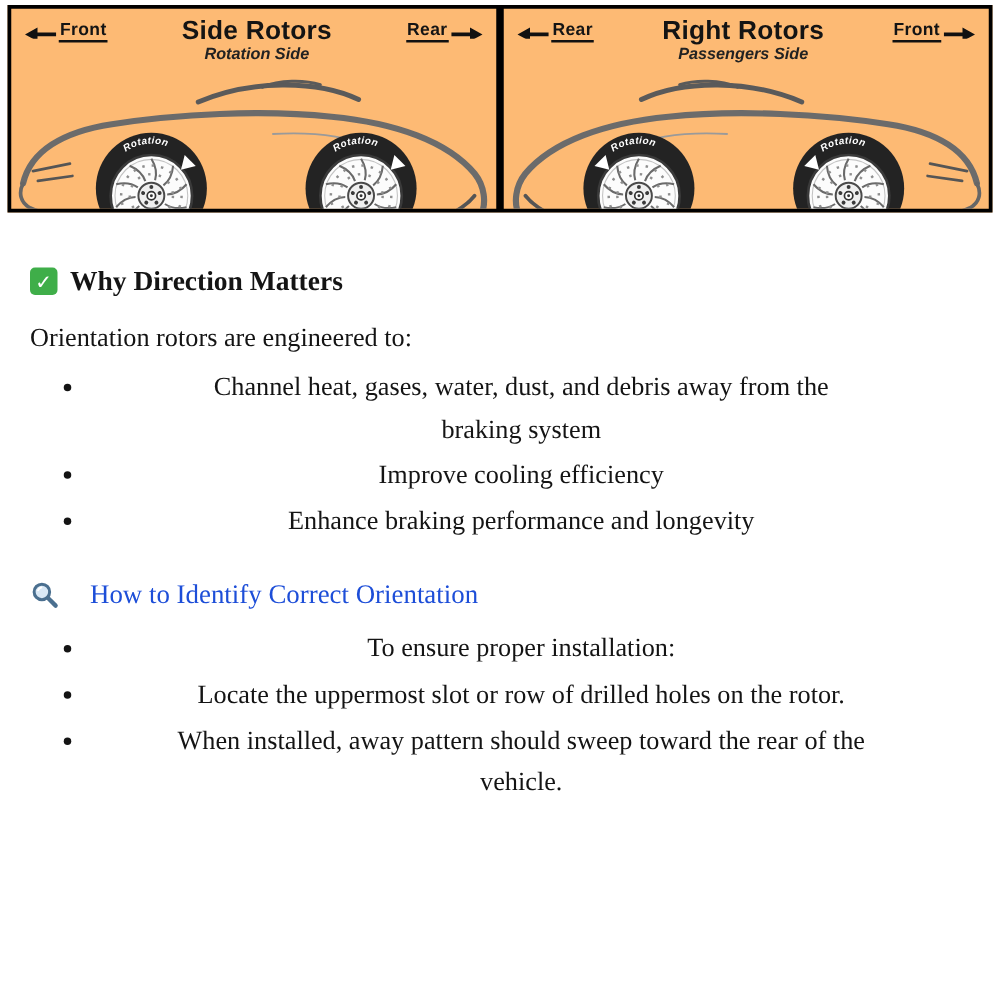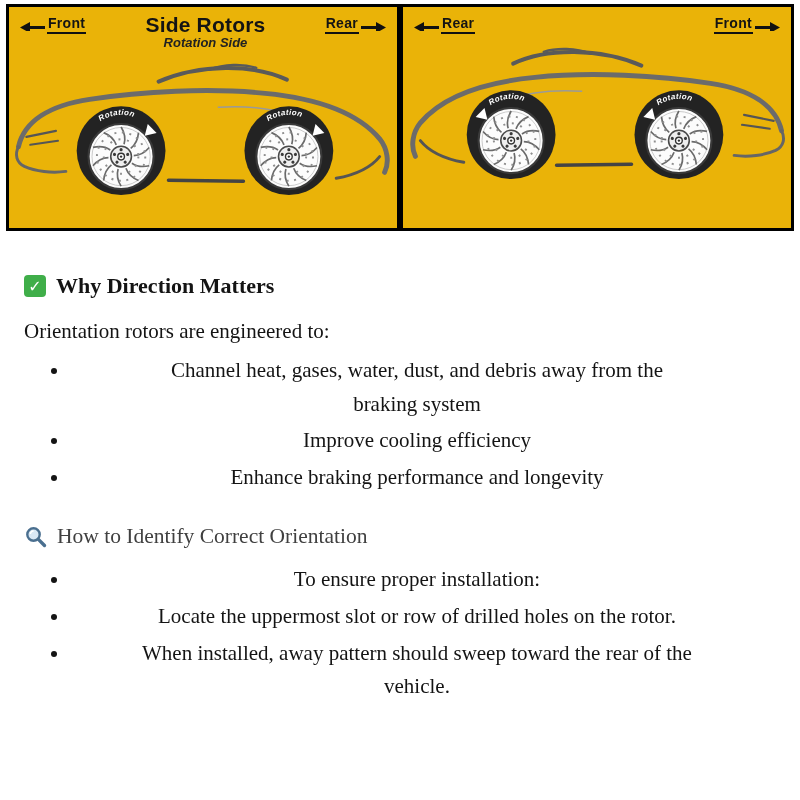--- a/index.html
+++ b/index.html
@@ -1,34 +1,34 @@
 <!DOCTYPE html>
 <html><head>
 <meta charset="utf-8">
 <style>
   html,body{margin:0;padding:0;background:#fff;}
   body{width:800px;font-family:"Liberation Serif",serif;color:#141414;}
 
   
   .diagram{display:flex;padding:4px 6px 0 6px;}
-  .panel{flex:1;border:3px solid #000;height:227px;box-sizing:border-box;background:#eab308;overflow:hidden;}
+  .panel{flex:1;border:3px solid #000;height:166px;box-sizing:border-box;background:#fdba74;overflow:hidden;}
   .panel-header{display:flex;justify-content:space-between;align-items:flex-start;padding:6px 10px 0 10px;font-family:"Liberation Sans",sans-serif;}
   .dir-group{display:flex;align-items:center;gap:2px;margin-top:2px;}
   .dir-label{font-weight:bold;font-size:14px;border-bottom:2.5px solid #111;padding:0 1px 1px 1px;letter-spacing:.3px;}
   .panel-title-block{text-align:center;line-height:1.05;margin-top:1px;}
   .panel-title{font-size:21px;font-weight:bold;letter-spacing:.2px;}
   .panel-subtitle{font-size:13px;font-weight:bold;font-style:italic;color:#222;}
   .car-svg{display:block;width:100%;height:150px;}
   .rot-text{font:italic bold 8px "Liberation Sans",sans-serif;fill:#fff;letter-spacing:.4px;}
 
   
   .content{padding:14px 36px 24px 24px;}
   .intro{font-size:21px;line-height:1.62;white-space:pre-line;margin:14px 0 6px 0;}
   .sec-head{display:flex;align-items:center;gap:10px;font-weight:bold;font-size:22px;margin:28px 0 10px 0;}
-  .sec-head2{display:flex;align-items:center;gap:9px;font-size:21.5px;font-weight:normal;margin:30px 0 14px 0;color:#404040;}
+  .sec-head2{display:flex;align-items:center;gap:24px;font-size:21.5px;font-weight:normal;margin:30px 0 14px 0;color:#1d4ed8;}
   .lead{font-size:21px;margin:20px 0 4px 0;}
   ul{margin:10px 0 6px 0;padding-left:46px;}
   li{font-size:21px;line-height:1.6;white-space:pre-line;margin:3px 0;text-align:center;}
   .check-icon{display:inline-flex;align-items:center;justify-content:center;width:22px;height:22px;border-radius:4px;background:#3fae49;color:#fff;font-size:16px;font-weight:bold;font-family:"DejaVu Sans",sans-serif;flex:0 0 auto;}
   .mag-icon{flex:0 0 auto;display:inline-block;}
 </style>
 </head>
 <body>
 
 <svg width="0" height="0" style="position:absolute" aria-hidden="true">
@@ -121,20 +121,24 @@
   </div>
 
   <div class="panel">
     <div class="panel-header">
       <div class="dir-group">
         <svg class="dir-arrow" width="26" height="12" viewBox="0 0 26 12">
             <path d="M1 8.5 L11 3 L11 7 L26 7 L26 10 L11 10 L11 14 Z" fill="#111"></path>
           </svg>
         <span class="dir-label">Rear</span>
       </div>
+      <div class="panel-title-block">
+        <div class="panel-title">Right Rotors</div>
+        <div class="panel-subtitle">Passengers Side</div>
+      </div>
       <div class="dir-group">
         <span class="dir-label">Front</span>
         <svg class="dir-arrow" width="26" height="12" viewBox="0 0 26 12">
             <path d="M25 8.5 L15 3 L15 7 L0 7 L0 10 L15 10 L15 14 Z" fill="#111"></path>
           </svg>
       </div>
     </div>
     <svg class="car-svg" viewBox="0 0 390 152">
       <defs>
           <path id="rotarc-right" d="M -33.5 -13.5 A 36 36 0 0 1 33.5 -13.5" fill="none"></path>

